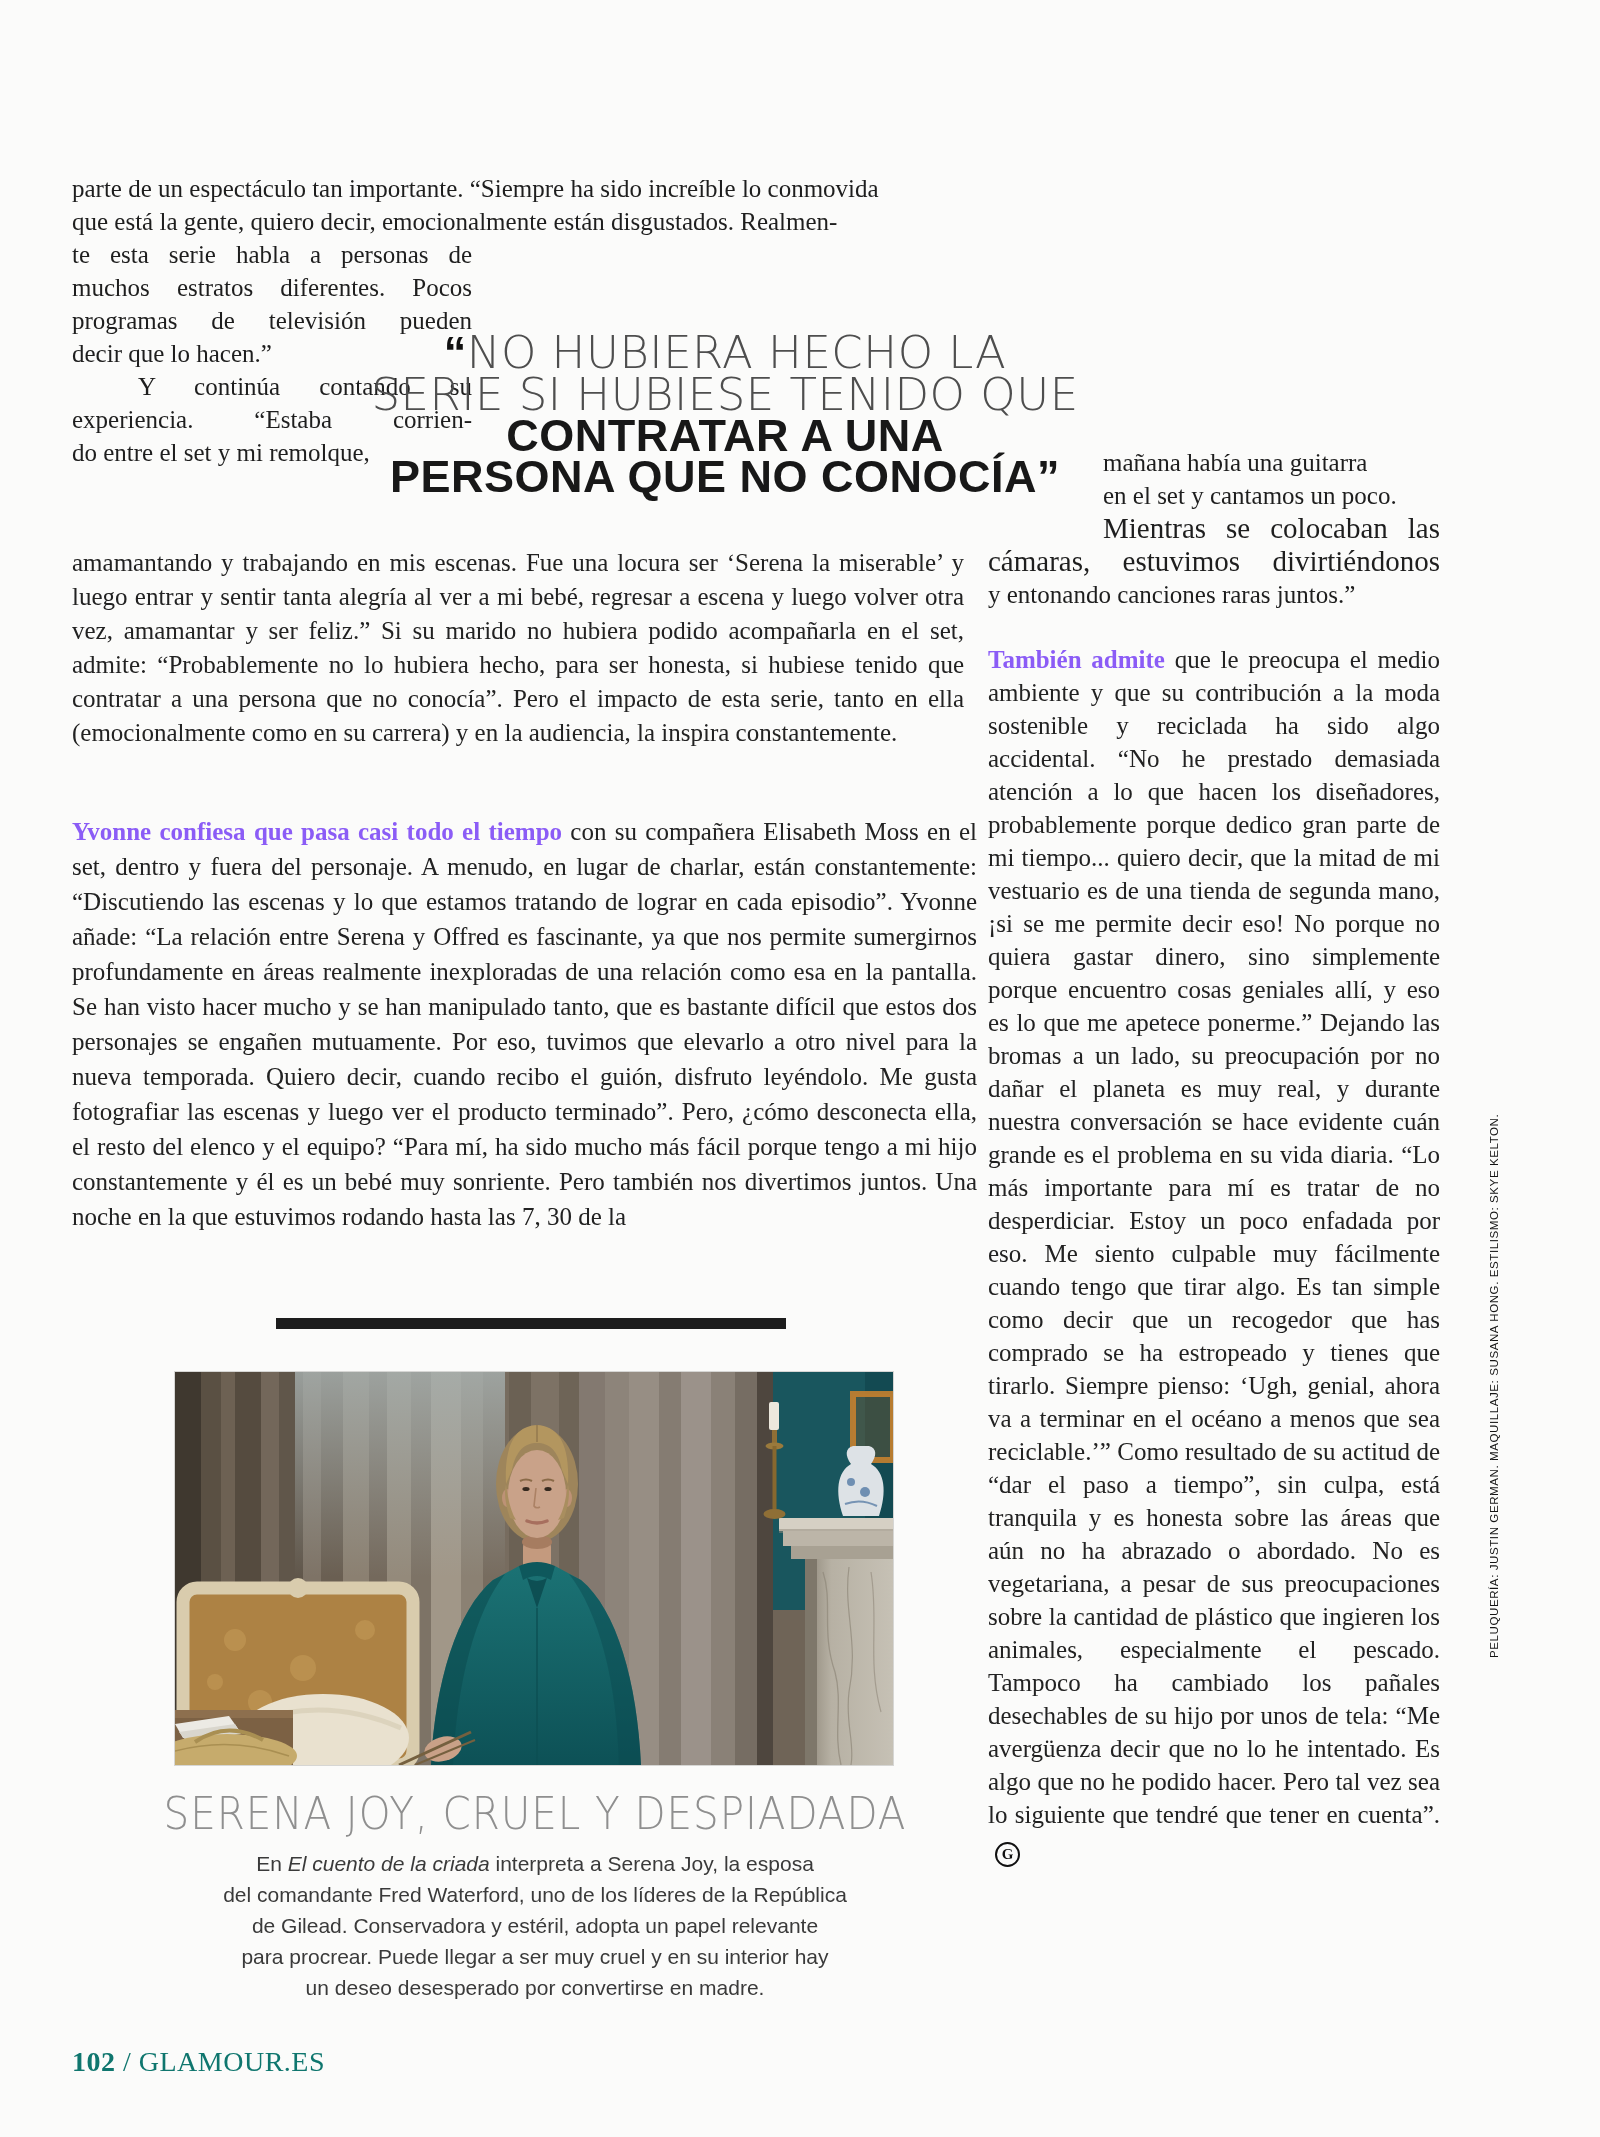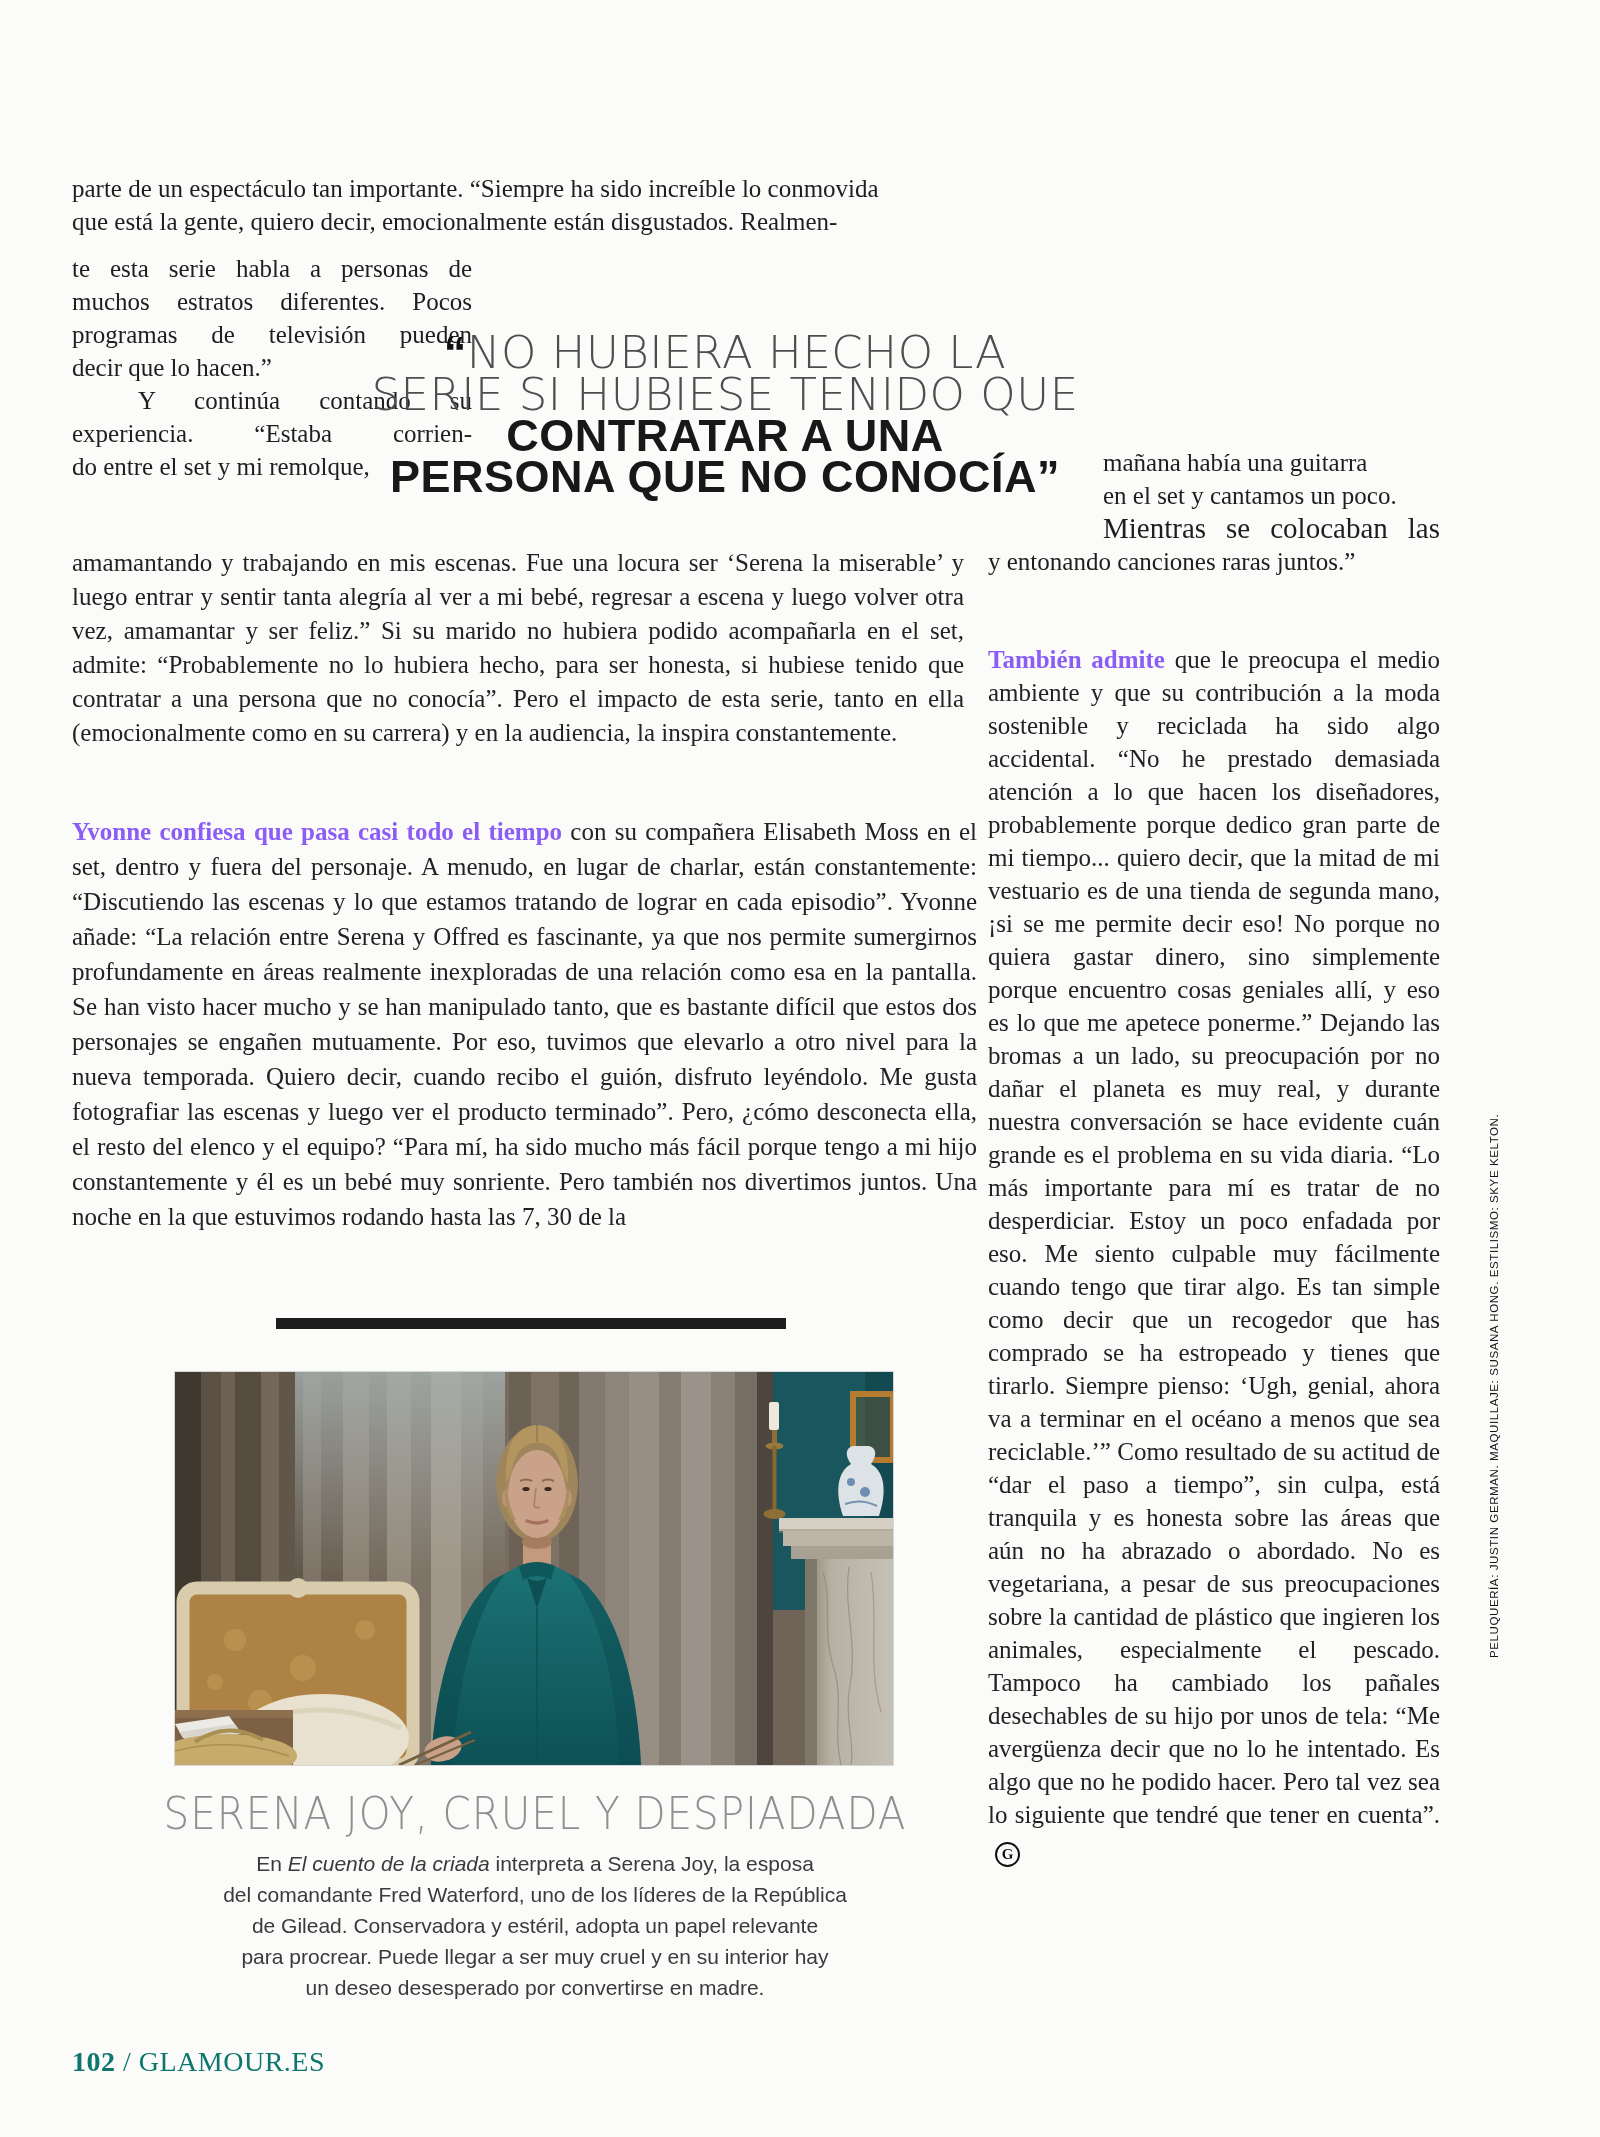--- a/index.html
+++ b/index.html
@@ -50,21 +50,21 @@
   .footer b{font-weight:bold;}
 </style>
 </head>
 <body>
 
 <div class="abs" style="left:72px;top:172px;">
   <div class="line">parte de un espectáculo tan importante. “Siempre ha sido increíble lo conmovida</div>
   <div class="line">que está la gente, quiero decir, emocionalmente están disgustados. Realmen-</div>
 </div>
 
-<div class="abs" style="left:72px;top:252px;width:402px;">
+<div class="abs" style="left:72px;top:238px;width:402px;">
   <div class="jline" style="width:400px;">te esta serie habla a personas de</div>
   <div class="jline" style="width:400px;">muchos estratos diferentes. Pocos</div>
   <div class="jline" style="width:400px;">programas de televisión pueden</div>
   <div class="line">decir que lo hacen.”</div>
   <div class="jline" style="width:334px;margin-left:66px;">Y continúa contando su</div>
   <div class="jline" style="width:400px;">experiencia. “Estaba corrien-</div>
   <div class="line">do entre el set y mi remolque,</div>
 </div>
 
 <div class="abs pq" style="left:368px;top:332px;">
@@ -73,20 +73,21 @@
   <div class="pq-line pq-bold">CONTRATAR A UNA</div>
   <div class="pq-line pq-bold">PERSONA QUE NO CONOCÍA”</div>
 </div>
 
 <div class="abs" style="left:1103px;top:446px;width:340px;">
   <div class="rline">mañana había una guitarra</div>
   <div class="rline">en el set y cantamos un poco.</div>
   <div class="rjust" style="width:337px;">Mientras se colocaban las</div>
 </div>
 <div class="abs" style="left:988px;top:545px;width:452px;">
+  <div class="rjust">cámaras, estuvimos divirtiéndonos</div>
   <div class="rline">y entonando canciones raras juntos.”</div>
 </div>
 
 <div class="abs para" style="left:988px;top:643px;width:452px;line-height:33px;">
   <span class="lead-bold">También admite</span><span> que le preocupa el medio ambiente y que su contribución a la moda sostenible y reciclada ha sido algo accidental. “No he prestado demasiada atención a lo que hacen los diseñadores, probablemente porque dedico gran parte de mi tiempo... quiero decir, que la mitad de mi vestuario es de una tienda de segunda mano, ¡si se me permite decir eso! No porque no quiera gastar dinero, sino simplemente porque encuentro cosas geniales allí, y eso es lo que me apetece ponerme.” Dejando las bromas a un lado, su preocupación por no dañar el planeta es muy real, y durante nuestra conversación se hace evidente cuán grande es el problema en su vida diaria. “Lo más importante para mí es tratar de no desperdiciar. Estoy un poco enfadada por eso. Me siento culpable muy fácilmente cuando tengo que tirar algo. Es tan simple como decir que un recogedor que has comprado se ha estropeado y tienes que tirarlo. Siempre pienso: ‘Ugh, genial, ahora va a terminar en el océano a menos que sea reciclable.’” Como resultado de su actitud de “dar el paso a tiempo”, sin culpa, está tranquila y es honesta sobre las áreas que aún no ha abrazado o abordado. No es vegetariana, a pesar de sus preocupaciones sobre la cantidad de plástico que ingieren los animales, especialmente el pescado. Tampoco ha cambiado los pañales desechables de su hijo por unos de tela: “Me avergüenza decir que no lo he intentado. Es algo que no he podido hacer. Pero tal vez sea lo siguiente que tendré que tener en cuenta”.</span><span class="end-mark">G</span>
 </div>
 
 <div class="abs para" style="left:72px;top:546px;width:892px;line-height:34px;">
   <span>amamantando y trabajando en mis escenas. Fue una locura ser ‘Serena la miserable’ y luego entrar y sentir tanta alegría al ver a mi bebé, regresar a escena y luego volver otra vez, amamantar y ser feliz.” Si su marido no hubiera podido acompañarla en el set, admite: “Probablemente no lo hubiera hecho, para ser honesta, si hubiese tenido que contratar a una persona que no conocía”. Pero el impacto de esta serie, tanto en ella (emocionalmente como en su carrera) y en la audiencia, la inspira constantemente.</span>
 </div>

